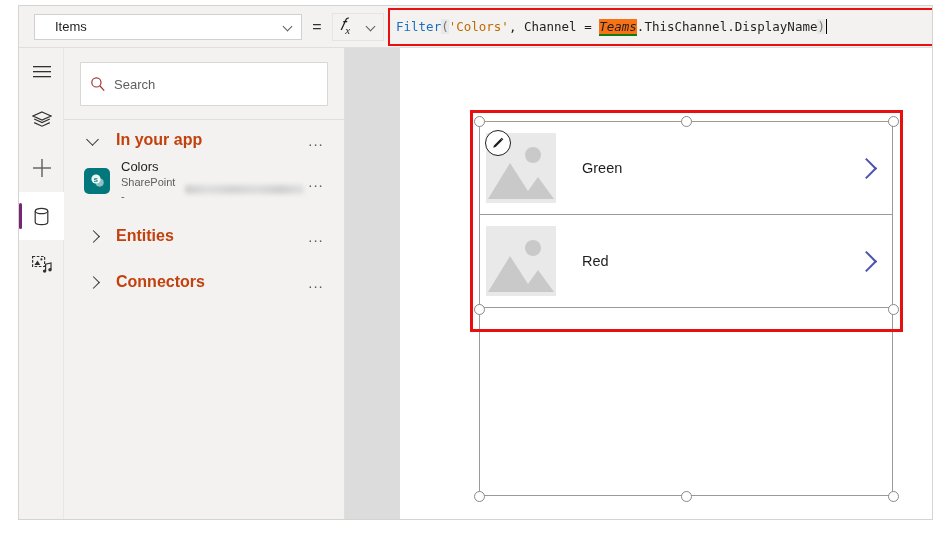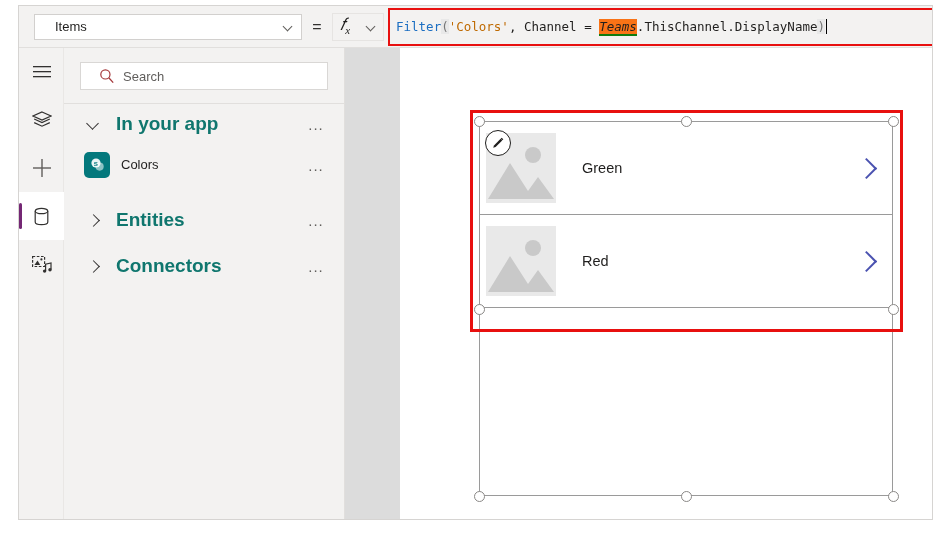--- a/index.html
+++ b/index.html
@@ -230,27 +230,27 @@
     position: absolute;
     left: 3px; top: 10px;
     width: 16px; height: 1.2px;
     background: #323130;
   }
   .panel-close::before { transform: rotate(45deg); }
   .panel-close::after  { transform: rotate(-45deg); }
 
   .search-box {
     margin: 14px 16px 0 16px;
-    height: 28px;
+    height: 44px;
     background: #ffffff;
     border: 1px solid #d9d7d5;
     box-sizing: border-box;
     display: flex;
     align-items: center;
-    padding-left: 18px;
+    padding-left: 9px;
   }
   .search-icon { width: 16px; height: 16px; flex: none; }
   .search-ph {
     margin-left: 8px;
     font-size: 13px;
     color: #605e5c;
   }
   .panel-sep {
     margin-top: 13px;
     height: 1px;
@@ -283,23 +283,23 @@
     border-right: 1.4px solid #323130;
     border-bottom: 1.4px solid #323130;
     transform: rotate(45deg);
   }
   .chev-md.right::before {
     left: 3px; top: 3px;
     transform: rotate(-45deg);
   }
   .group-label {
     flex: 1;
-    font-size: 19px;
+    font-size: 16px;
     font-weight: bold;
-    color: #0f766e;
+    color: #c2410c;
   }
   .ellipsis {
     width: 24px;
     text-align: center;
     color: #605e5c;
     font-size: 15px;
     letter-spacing: 1px;
     line-height: 1;
   }
 
@@ -542,20 +542,24 @@
     <div class="ds-item">
       <span class="sp-icon">
         <svg width="16" height="16" viewBox="0 0 16 16">
           <circle cx="7" cy="6" r="4.6" fill="#ffffff" opacity="0.92"></circle>
           <circle cx="10.6" cy="9.6" r="4.1" fill="#ffffff" opacity="0.55"></circle>
           <text x="6.9" y="8.6" font-family="Liberation Sans, sans-serif" font-size="6.2" font-weight="bold" fill="#03787c" text-anchor="middle">S</text>
         </svg>
       </span>
       <span class="ds-text">
         <span class="ds-name">Colors</span>
+        <span class="ds-sub">
+          <span>SharePoint -</span>
+          <span class="redacted"></span>
+        </span>
       </span>
       <span class="ellipsis">...</span>
     </div>
 
     <div class="group-row" style="margin-top:14px;">
       <span class="group-chev">
         <span class="chev-md right"></span>
       </span>
       <span class="group-label">Entities</span>
       <span class="ellipsis">...</span>

